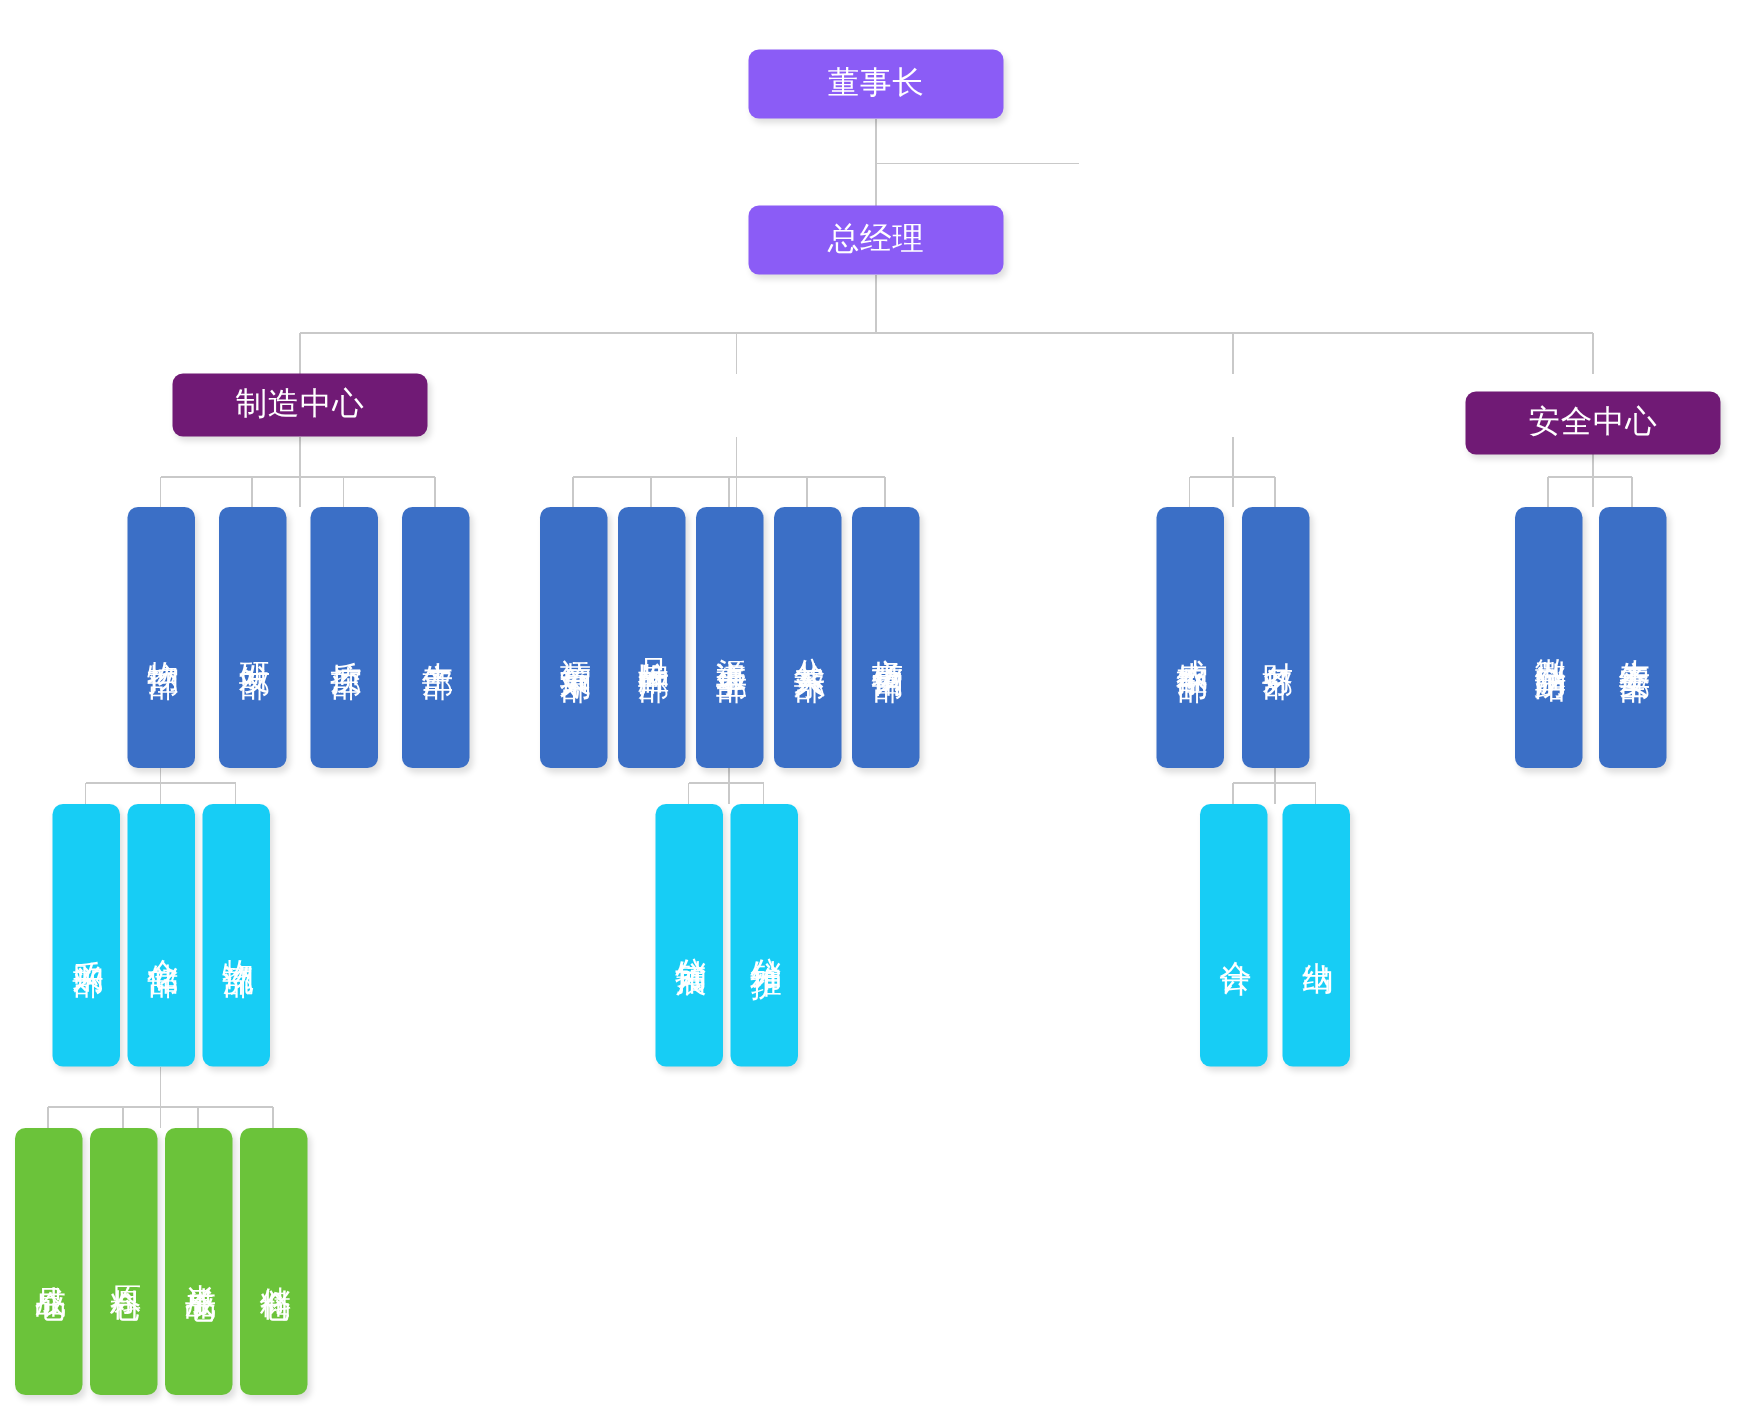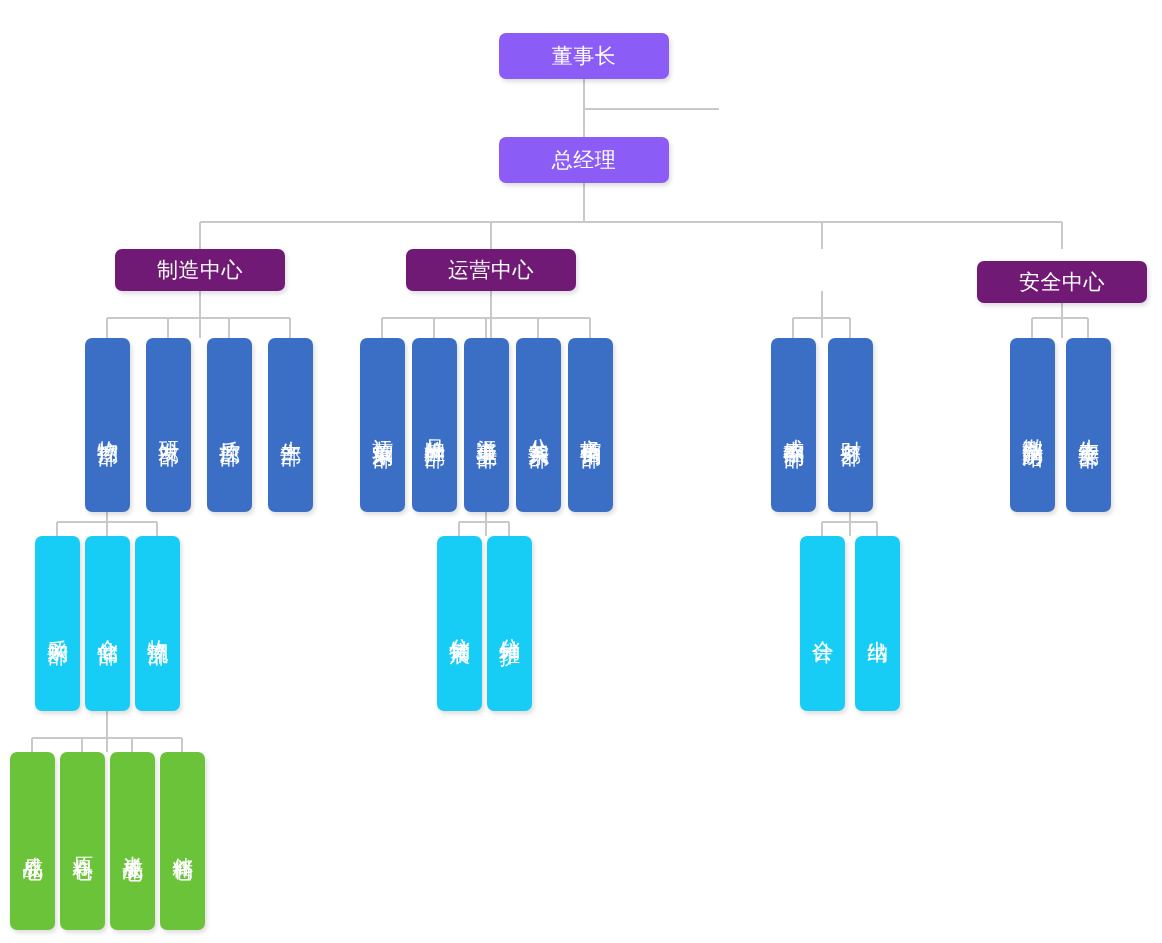--- a/index.html
+++ b/index.html
@@ -121,21 +121,20 @@
       <path d="M82,738 L82,752"></path>
       <path d="M132,738 L132,752"></path>
       <path d="M182,738 L182,752"></path>
     </g>
   </svg>
 
   <div class="node horiz lvl-exec" style="left:499px;top:33px;width:170px;height:46px;">董事长</div>
   <div class="node horiz lvl-exec" style="left:499px;top:137px;width:170px;height:46px;">总经理</div>
 
   <div class="node horiz lvl-center" style="left:115px;top:249px;width:170px;height:42px;">制造中心</div>
-  <div class="node horiz lvl-center" style="left:406px;top:249px;width:170px;height:42px;">运营中心</div>
   <div class="node horiz lvl-center" style="left:977px;top:249px;width:170px;height:42px;margin-top:12px;">安全中心</div>
 
   <div class="node vert lvl-dept" style="left:85px;top:338px;width:45px;height:174px;">物控部</div>
   <div class="node vert lvl-dept" style="left:146px;top:338px;width:45px;height:174px;">研发部</div>
   <div class="node vert lvl-dept" style="left:207px;top:338px;width:45px;height:174px;">质控部</div>
   <div class="node vert lvl-dept" style="left:268px;top:338px;width:45px;height:174px;">生产部</div>
 
   <div class="node vert lvl-dept" style="left:360px;top:338px;width:45px;height:174px;">运营策划部</div>
   <div class="node vert lvl-dept" style="left:412px;top:338px;width:45px;height:174px;">品牌推广部</div>
   <div class="node vert lvl-dept" style="left:464px;top:338px;width:45px;height:174px;">渠道事业部</div>

